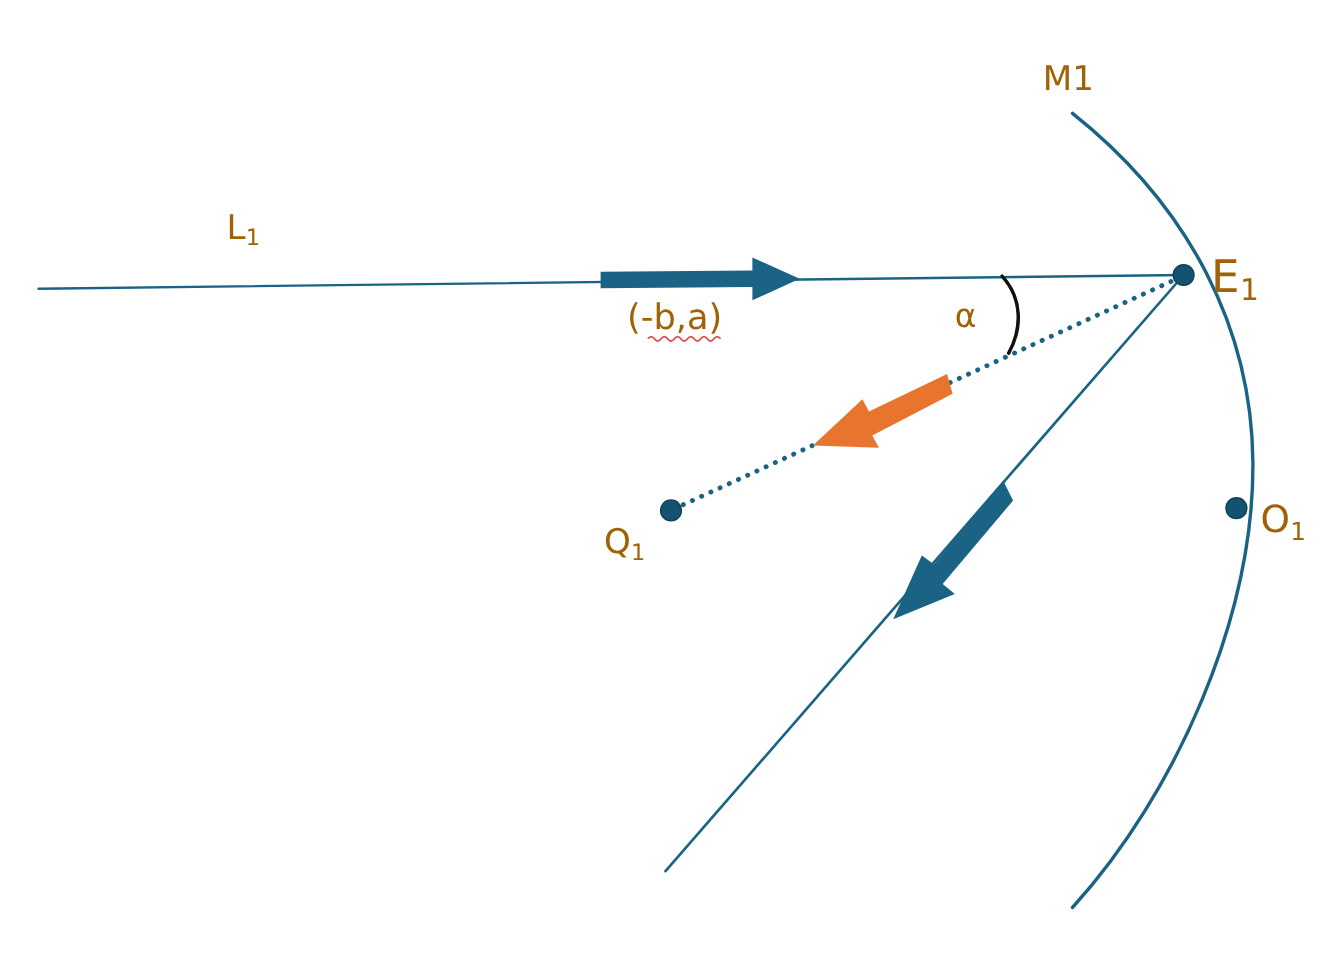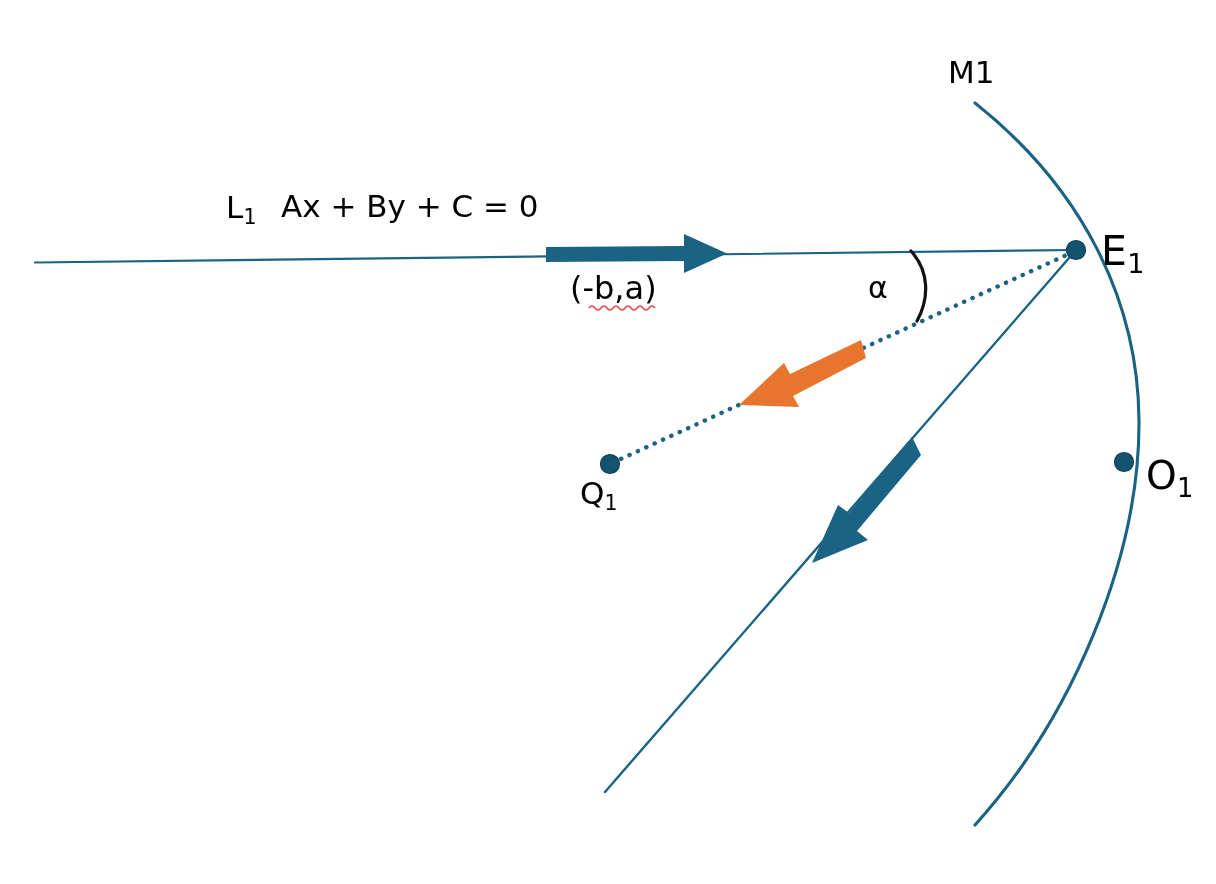--- a/index.html
+++ b/index.html
@@ -20,42 +20,42 @@
   }
   #diagram-svg {
     position: absolute;
     top: 0;
     left: 0;
     width: 1216px;
     height: 884px;
   }
   .label {
     position: absolute;
-    color: #000000;
+    color: #a16207;
     font-family: "DejaVu Sans", "Liberation Sans", sans-serif;
     font-weight: 400;
     white-space: nowrap;
     line-height: 1;
     user-select: none;
   }
   .label .sub {
     font-size: 0.66em;
     vertical-align: baseline;
     position: relative;
     top: 0.30em;
     left: 0.01em;
   }
   
-  #label-L1     { left: 206px; top: 192px;  font-size: 31px; margin-left: 20px; }
+  #label-L1     { left: 206px; top: 192px;  font-size: 31px; }
   #label-eq     { left: 281px; top: 191px;  font-size: 31px; }
   #label-normal { left: 570px; top: 272px;  font-size: 32px; }
   #label-alpha  { left: 868px; top: 273px;  font-size: 30px; }
   #label-E1     { left: 1101px; top: 231px; font-size: 41px; }
-  #label-O1     { left: 1146px; top: 456px; font-size: 39px; }
-  #label-Q1     { left: 580px; top: 478px;  font-size: 31px; }
+  #label-O1     { left: 1146px; top: 456px; font-size: 34px; }
+  #label-Q1     { left: 549px; top: 478px;  font-size: 31px; }
   #label-M1     { left: 948px; top: 57px;   font-size: 31px; }
 </style>
 </head>
 <body>
 
 <div id="diagram-root">
 
   <svg id="diagram-svg" viewBox="0 0 1216 884" xmlns="http://www.w3.org/2000/svg">
 
     <line x1="35" y1="262.5" x2="1076" y2="250" stroke="#1a6384" stroke-width="2.2" stroke-linecap="round"></line>
@@ -82,21 +82,20 @@
 
     <circle cx="1076" cy="250" r="9.5" fill="#14536f" stroke="#0f3f52" stroke-width="1.2"></circle>
     <circle cx="1124" cy="462" r="9.5" fill="#14536f" stroke="#0f3f52" stroke-width="1.2"></circle>
     <circle cx="610" cy="464" r="9.5" fill="#14536f" stroke="#0f3f52" stroke-width="1.2"></circle>
 
     <path d="M 589,308 q 3,-4 6,0 t 6,0 t 6,0 t 6,0 t 6,0 t 6,0 t 6,0 t 6,0 t 6,0 t 6,0 t 6,0" fill="none" stroke="#e04b4b" stroke-width="1.6"></path>
   </svg>
 
   <div class="label" id="label-L1"><span>L</span><span class="sub">1</span></div>
 
-  <div class="label" id="label-eq">Ax + By + C = 0</div>
 
   <div class="label" id="label-normal">(-b,a)</div>
 
   <div class="label" id="label-alpha">α</div>
 
   <div class="label" id="label-E1"><span>E</span><span class="sub">1</span></div>
 
   <div class="label" id="label-O1"><span>O</span><span class="sub">1</span></div>
 
   <div class="label" id="label-Q1"><span>Q</span><span class="sub">1</span></div>

